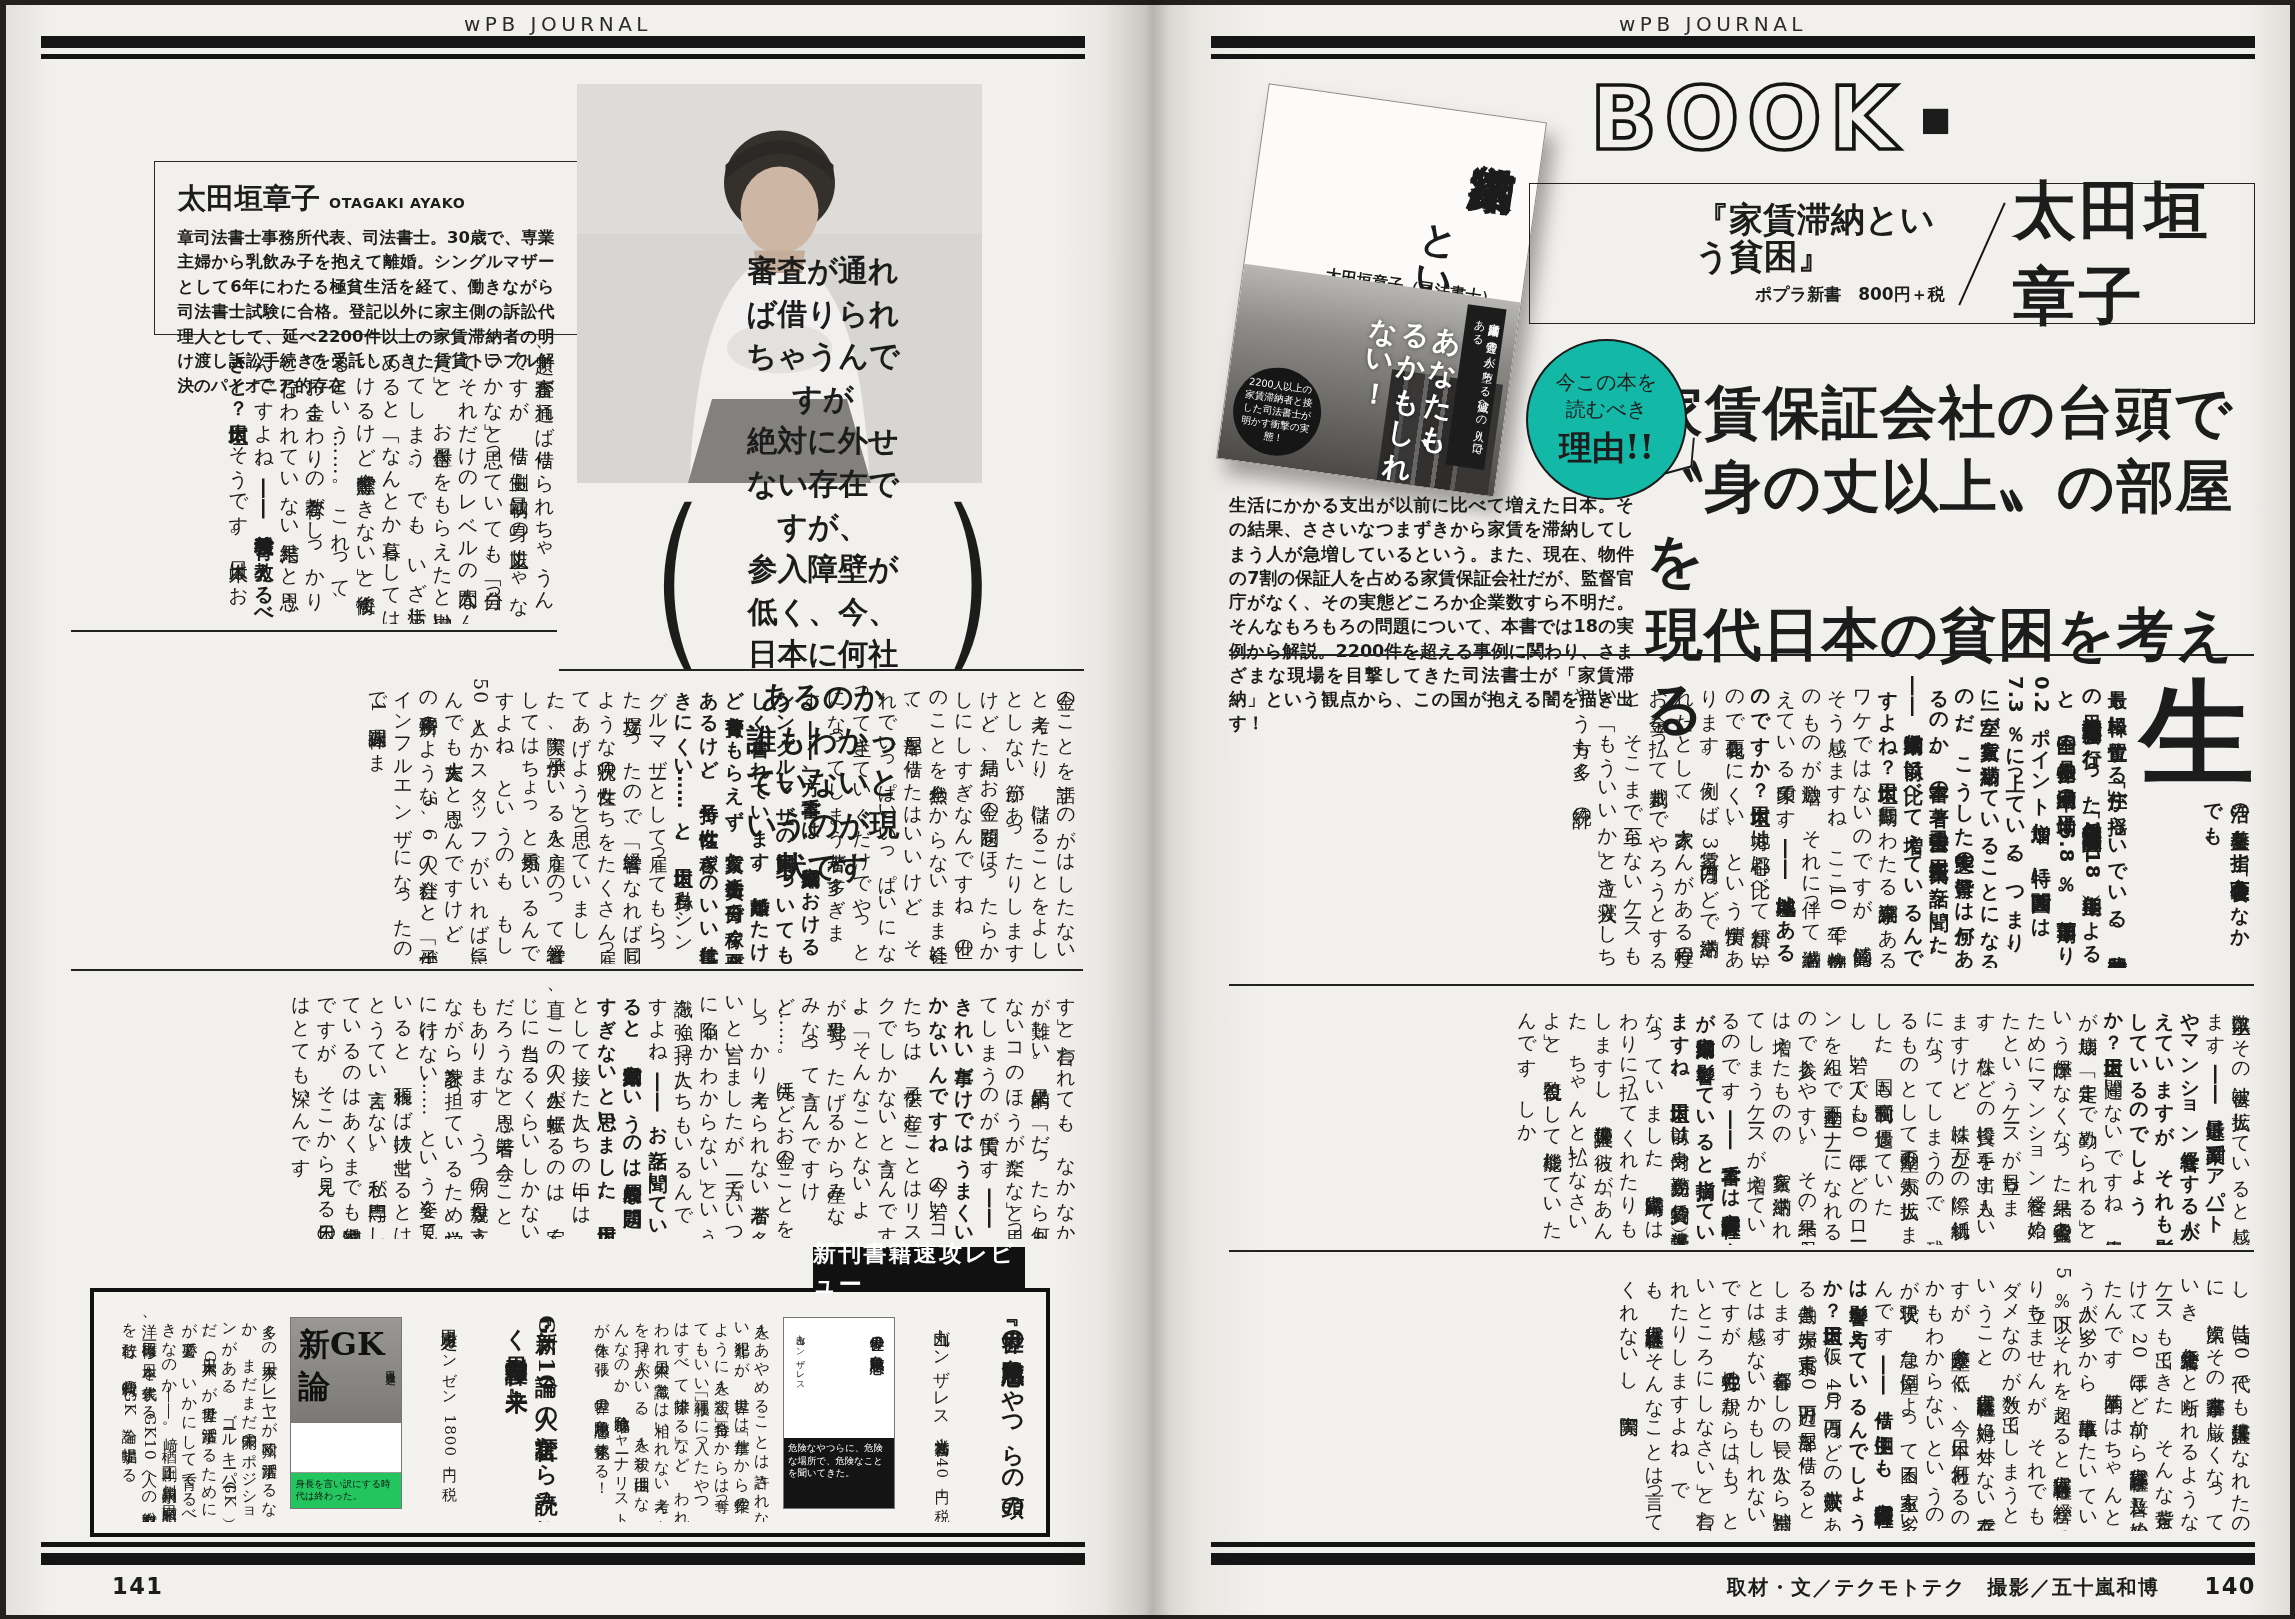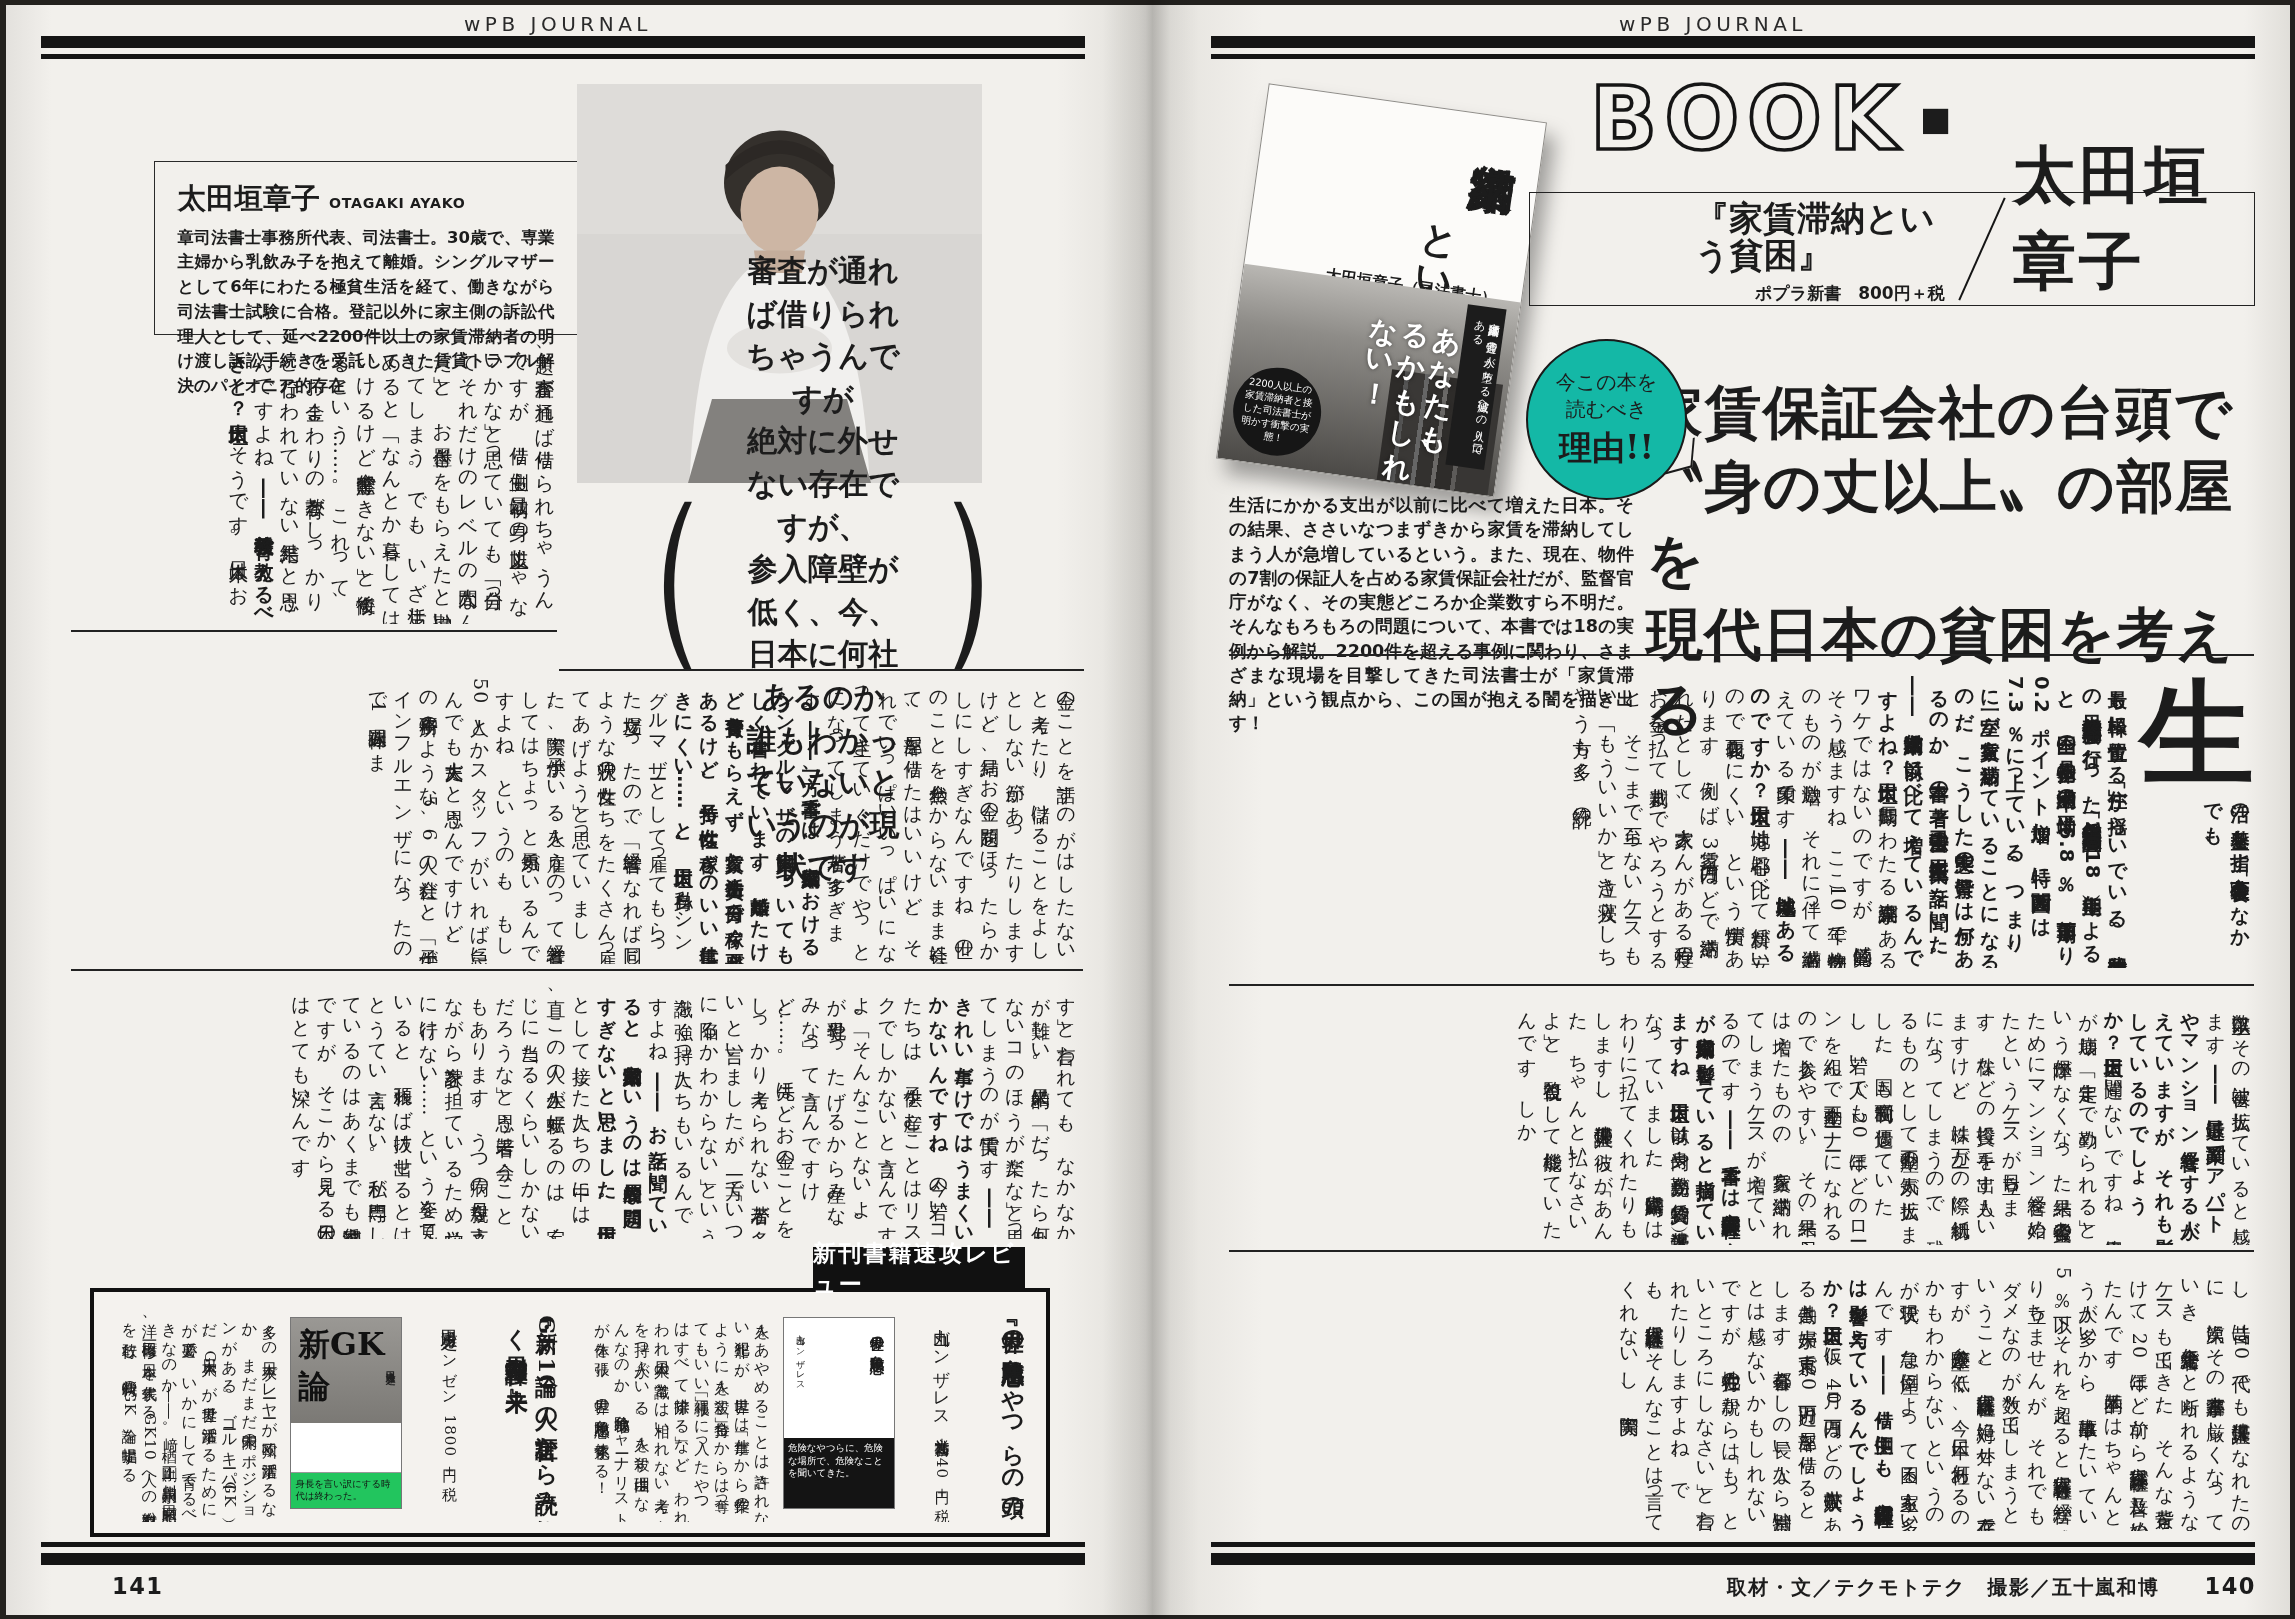--- a/index.html
+++ b/index.html
@@ -192,21 +192,21 @@
       <div class="abs vtext cover-note gothic" style="right:13.5px;top:9px;height:150px;width:33px;">家賃滞納は普通の人が堕ちる破滅への入り口である</div>
       <div class="abs cover-badge gothic" style="left:9px;bottom:10.5px;width:88px;height:88px;">2200人以上の家賃滞納者と接した司法書士が明かす衝撃の実態！</div>
     </div>
   </div>
 
   <div class="abs" style="left:1556px;top:67px;width:697px;display:flex;align-items:center;">
     <span class="logo-book gothic" style="margin-left:34px;">BOOK</span>
     <span class="logo-sq" style="margin-left:15px;">■</span>
   </div>
 
-  <div class="abs titlebox gothic" style="left:1529px;top:192px;width:726px;height:114px;align-items:flex-end;">
+  <div class="abs titlebox gothic" style="left:1529px;top:183px;width:726px;height:141px;">
     <div>
       <div class="tb-title">『家賃滞納という貧困』</div>
       <div class="tb-imprint">ポプラ新書　800円＋税</div>
     </div>
     <div class="tb-slash"></div>
     <div class="tb-author">太田垣章子</div>
   </div>
 
   <div class="abs bubble" style="left:1526px;top:339px;width:157px;height:157px;">
     <div class="b1">今この本を</div>

